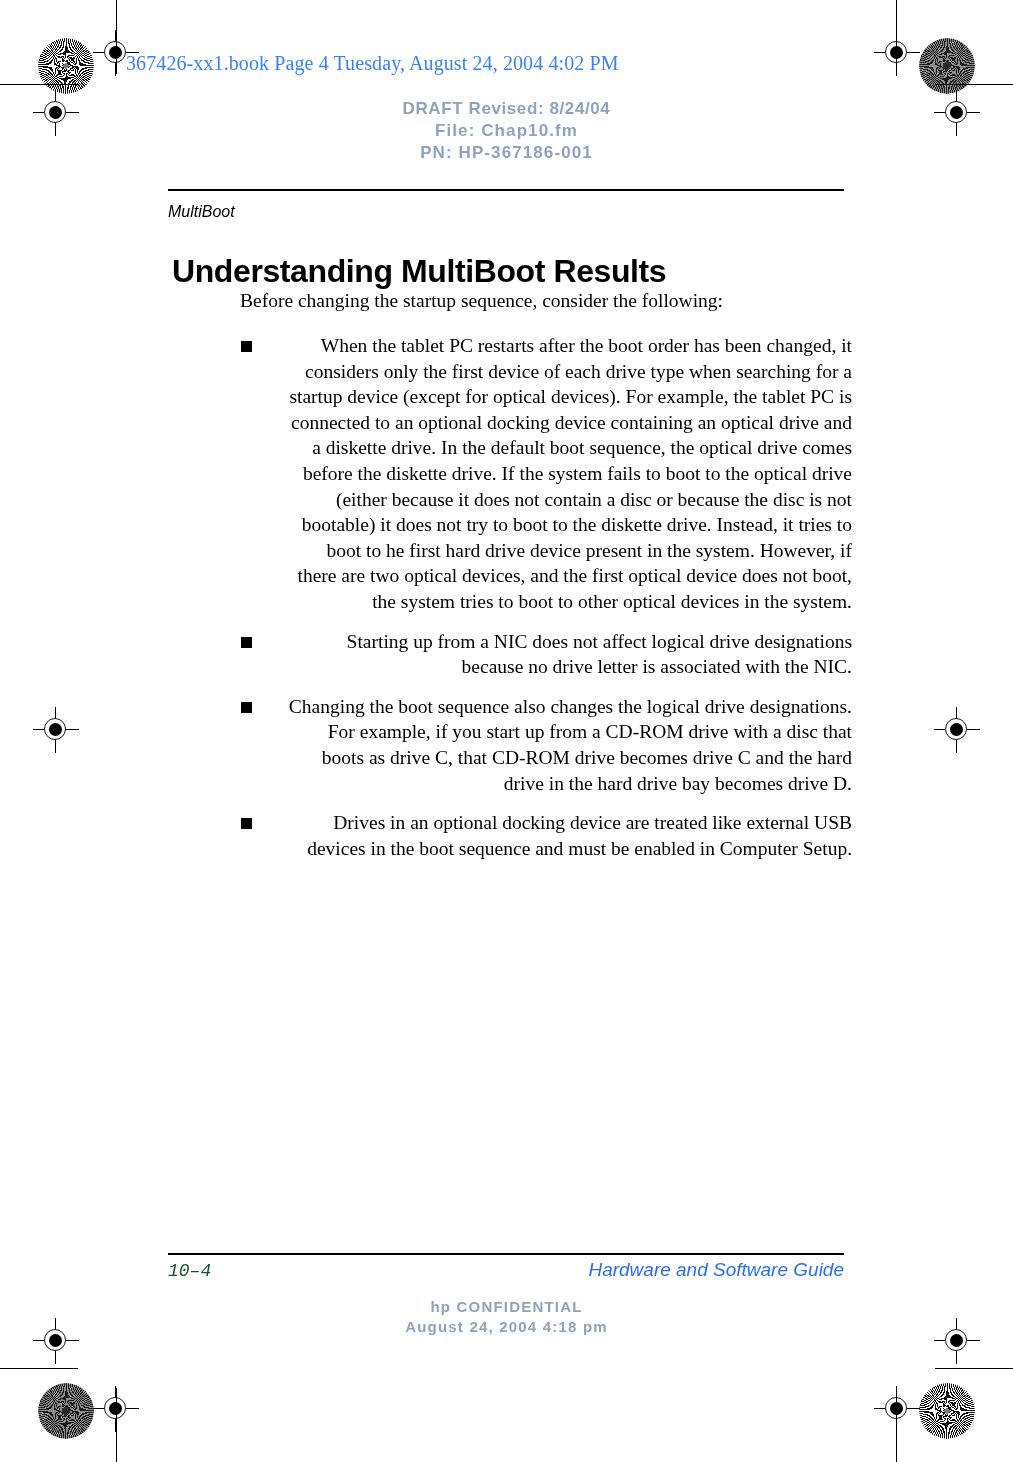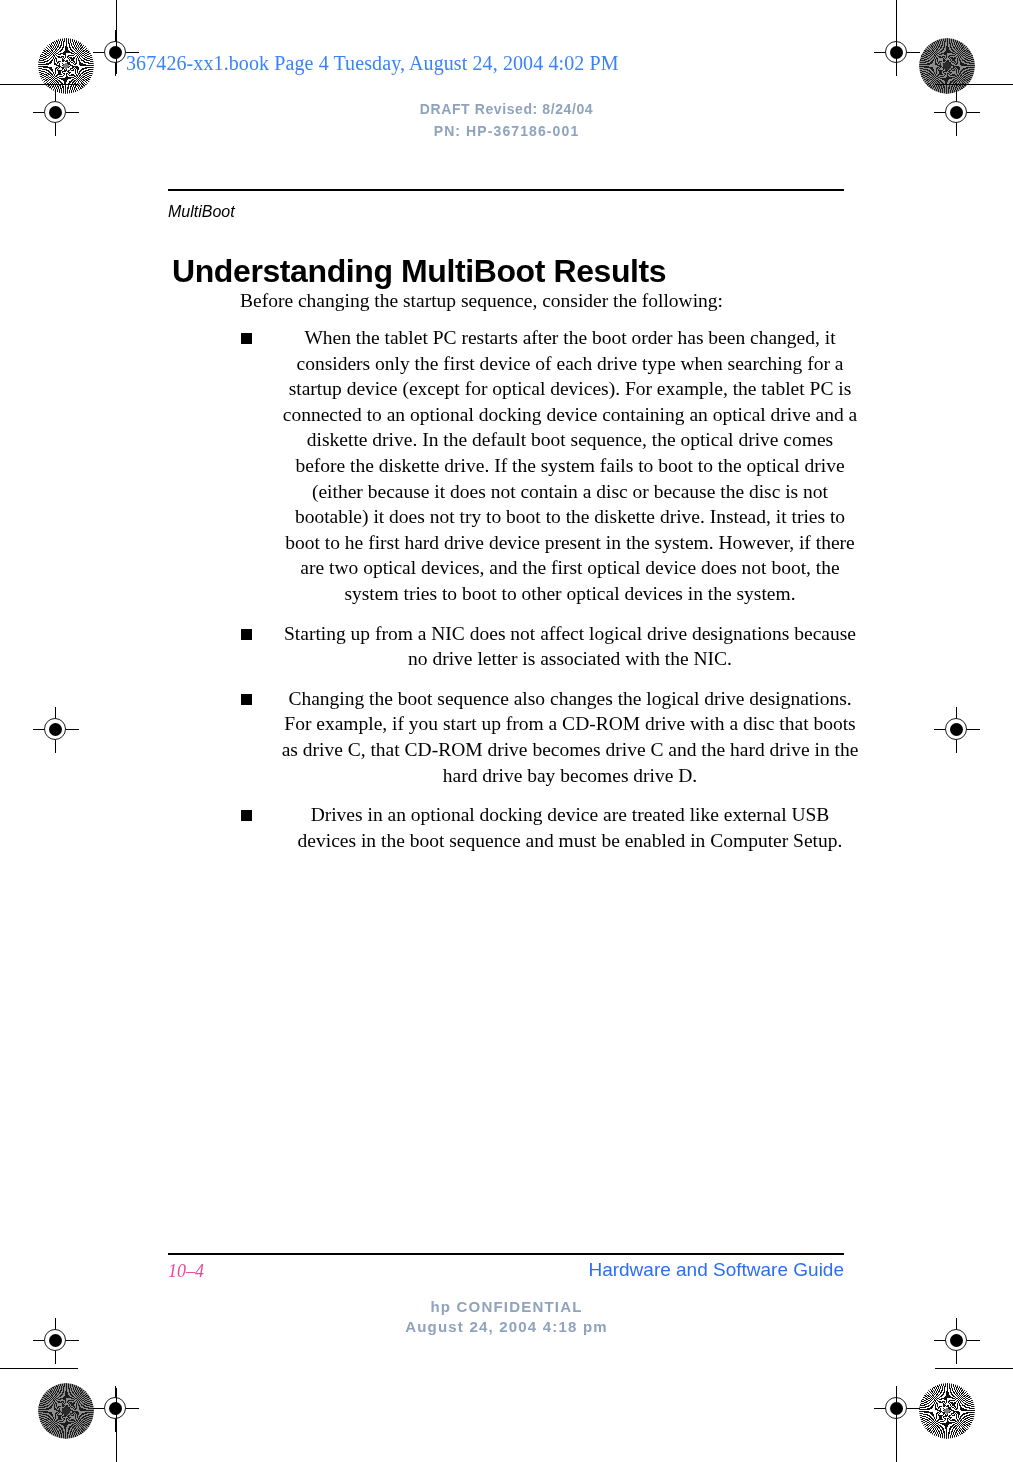--- a/index.html
+++ b/index.html
@@ -73,21 +73,21 @@
     white-space: nowrap;
     color: #3b82f6;
   }
 
   .draftblock {
     position: absolute;
     left: 0; right: 0; top: 98px;
     text-align: center;
     font-family: "Liberation Sans", sans-serif;
     font-weight: bold;
-    font-size: 14px;
+    font-size: 17px;
     line-height: 22px;
     letter-spacing: 1.1px;
     color: #8fa3bd;
   }
   .draftblock .l1 { letter-spacing: 0.6px; }
 
   .runhead {
     position: absolute;
     left: 168px; top: 163px;
     font-family: "Liberation Sans", sans-serif;
@@ -132,44 +132,45 @@
     padding-left: 40px;
     margin-bottom: 14px;
   }
   .bullet .sq {
     position: absolute;
     left: 1px; top: 8px;
     width: 11px; height: 11px;
     background: #000;
   }
   .bullet p {
-    margin: 0;
+    margin: 8px;
     font-size: 19.5px;
     line-height: 25.6px;
-    text-align: center;
+    text-align: right;
   }
 
   .rule-bottom {
     position: absolute;
     left: 168px; top: 1253px;
     width: 676px; height: 2px;
     background: #000;
   }
   .folio {
     position: absolute;
     left: 168px; top: 1261px;
-    font-family: Liberation Serif, serif;
+    font-family: Liberation Mono, monospace;
     font-style: italic;
     font-size: 18px;
-    color: #ec4899;
+    color: #14532d;
   }
   .guide {
     position: absolute;
     right: 169px; top: 1259px;
     font-family: "Liberation Sans", sans-serif;
+    font-style: italic;
     font-size: 19px;
     color: #2a6ff0;
     text-align: center;
   }
   .confidential {
     position: absolute;
     left: 0; right: 0; top: 1297px;
     text-align: center;
     font-family: "Liberation Sans", sans-serif;
     font-weight: bold;
@@ -266,20 +267,21 @@
 </div>
 <div class="trim h" style="right:0px; top:1368px; width:78px;"></div>
 <div class="trim v" style="right:116px; top:1388px; height:74px;"></div>
 
 <div class="sheet">
 
   <div class="scanline">367426-xx1.book  Page 4  Tuesday, August 24, 2004  4:02 PM</div>
 
   <div class="draftblock">
     <div class="l1">DRAFT Revised: 8/24/04</div>
+    <div>File: Chap10.fm</div>
     <div>PN: HP-367186-001</div>
   </div>
 
   <div class="runhead">MultiBoot</div>
   <div class="rule-top"></div>
 
   <h1 class="chapter-title">Understanding MultiBoot Results</h1>
 
   <div class="intro">Before changing the startup sequence, consider the following:</div>
 

